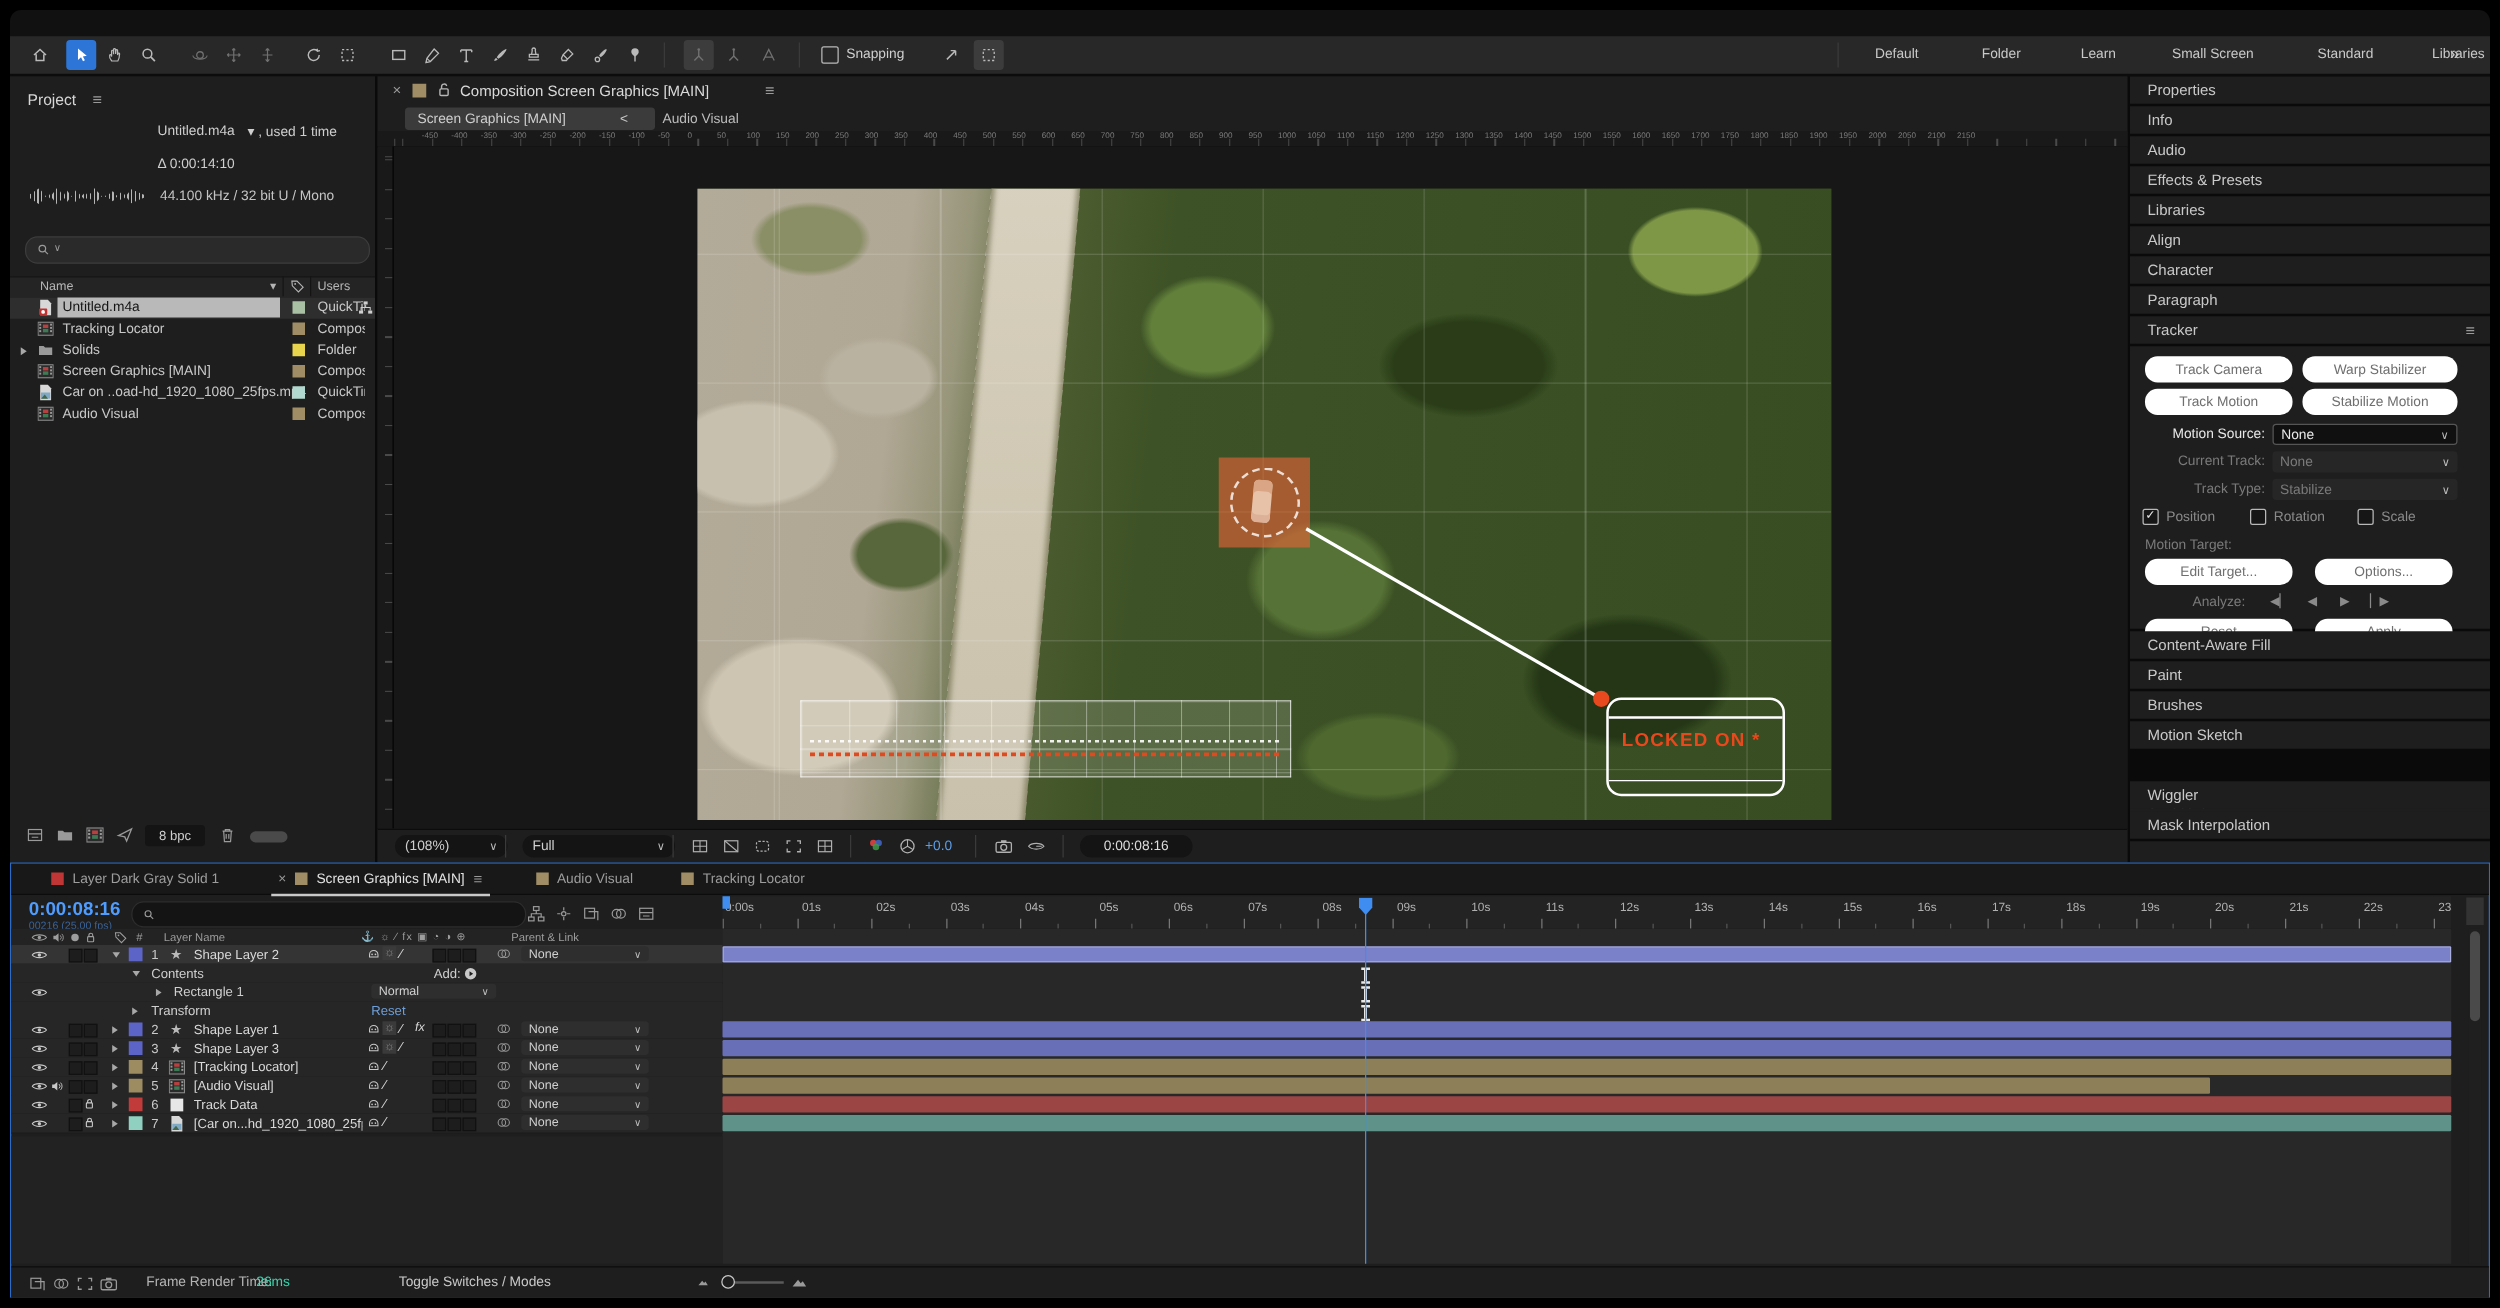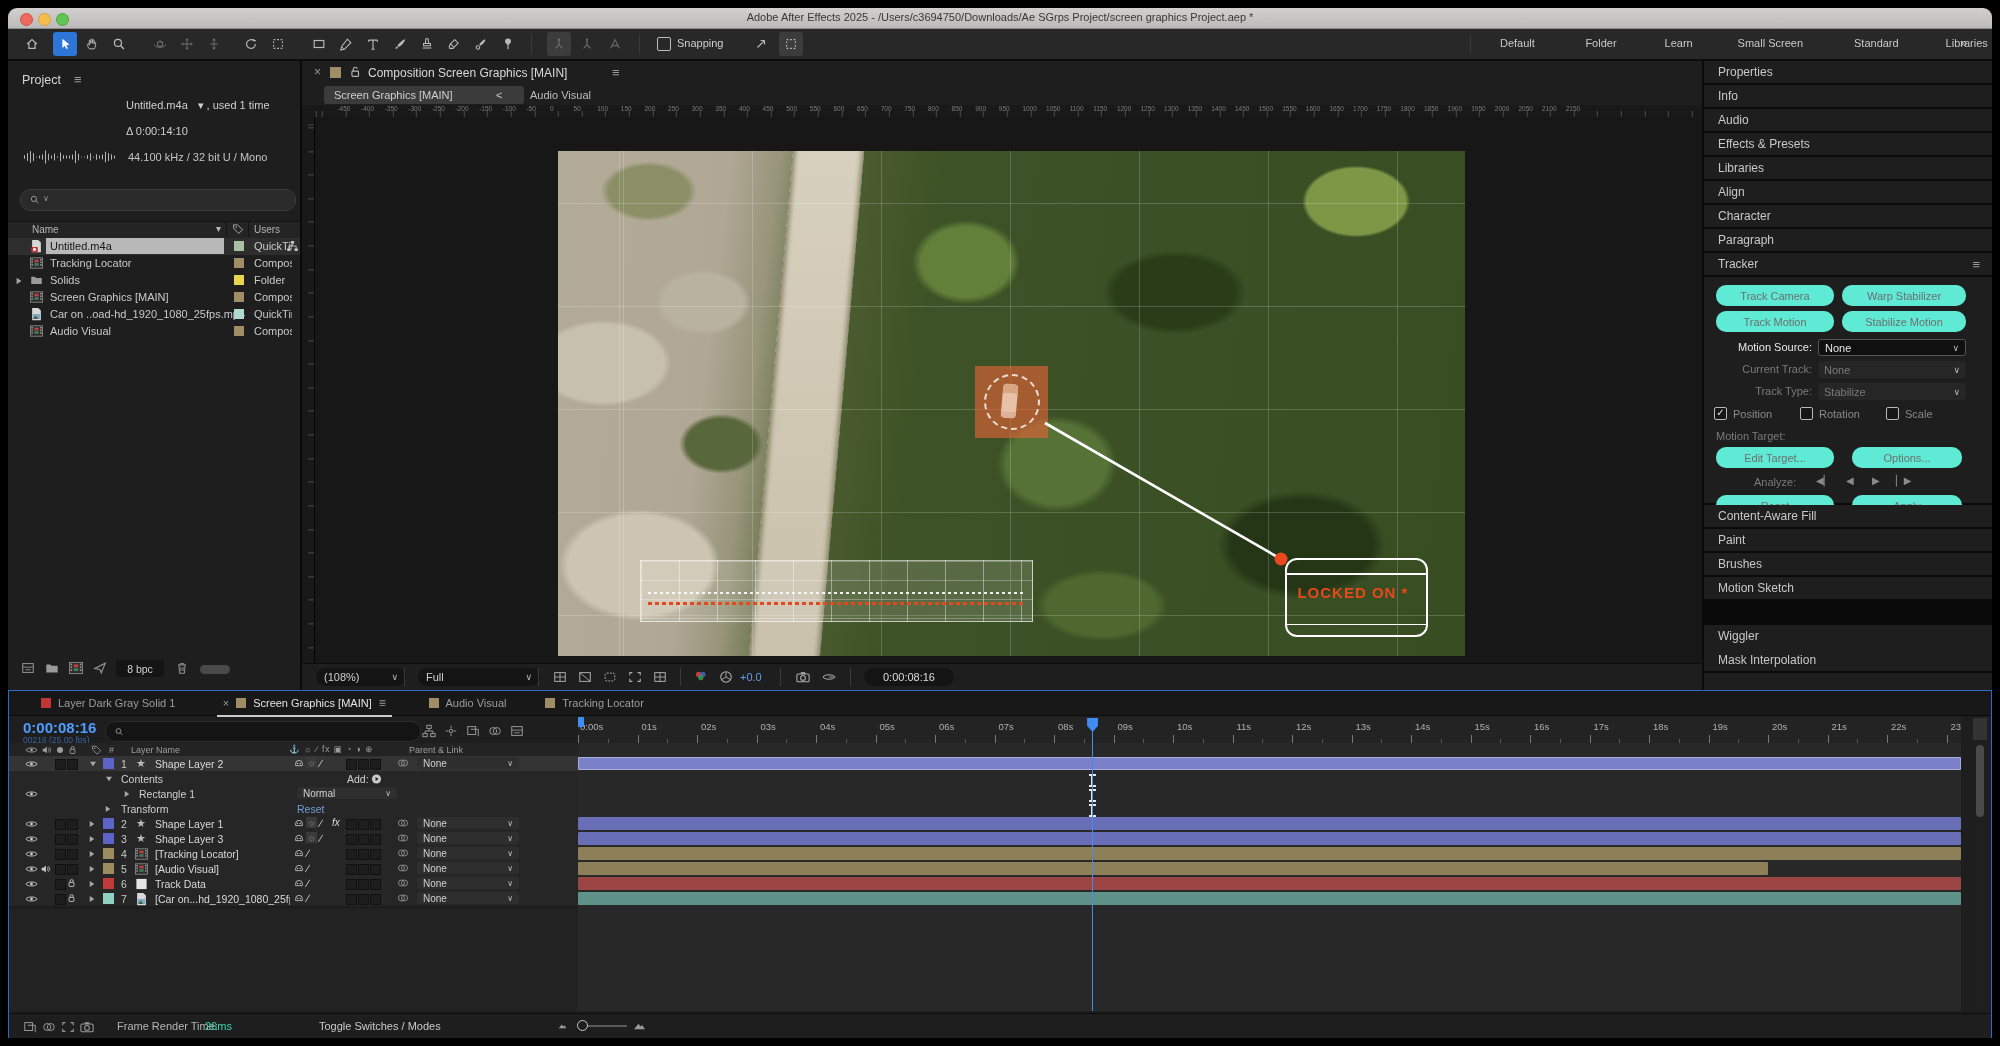--- a/index.html
+++ b/index.html
@@ -30,46 +30,40 @@
         justify-content:center;}
   .icon{display:inline-flex;align-items:center;justify-content:center;color:#b9b9b9;}
   .icon svg{width:14px;height:14px;}
   
   .prow{position:absolute;left:0;width:100%;height:17px;}
   .swatch{position:absolute;width:10px;height:10px;top:3px;}
   
   .ritem{position:absolute;left:0;width:100%;height:22px;background:#1e1e1e;
          display:flex;align-items:center;padding-left:14px;box-sizing:border-box;
          font-size:12px;color:#c9c9c9;}
-  .tbtn{position:absolute;height:21px;border-radius:10px;background:#5eead4;color:#6f6f6f;
+  .tbtn{position:absolute;height:21px;border-radius:10px;background:#ffffff;color:#6f6f6f;
         font-size:11px;display:flex;align-items:center;justify-content:center;}
   .dd{position:absolute;height:17px;border-radius:3px;font-size:11px;display:flex;
       align-items:center;padding:0 6px;box-sizing:border-box;justify-content:space-between;}
   
   #timelinePanel{position:absolute;left:0;top:682px;width:1982px;height:347px;background:#1e1e1e;
                  border:1px solid #2c6cc8;box-sizing:content-box;}
   .trow{position:absolute;left:0;height:15px;width:569px;background:#262626;border-bottom:1px solid #1b1b1b;}
   .bar{position:absolute;height:13px;border-radius:1px;}
   .sbox{position:absolute;top:3px;width:9px;height:9px;background:#1d1d1d;border:1px solid #111;}
   .twirl{width:0;height:0;border-style:solid;display:inline-block;}
   .tw-r{border-width:4px 0 4px 6px;border-color:transparent transparent transparent #a8a8a8;}
   .tw-d{border-width:6px 4px 0 4px;border-color:#a8a8a8 transparent transparent transparent;}
   .chev{color:#bdbdbd;font-size:9px;}
 </style>
 </head>
 <body>
 
 <div id="root">
   <div id="window">
-    <div id="titlebar">
-      <span class="tl" style="left:12px;background:#ec6a5e;border:1px solid #d05045;"></span>
-      <span class="tl" style="left:30px;background:#f5bd4f;border:1px solid #d6a243;"></span>
-      <span class="tl" style="left:48px;background:#61c455;border:1px solid #4aa73f;"></span>
-      <div id="titletext">Adobe After Effects 2025 - /Users/c3694750/Downloads/Ae SGrps Project/screen graphics Project.aep *</div>
-    </div>
     <div id="toolbar">
         <div class="icon tool" style="position: absolute; left: 12px;">
           <svg viewBox="0 0 16 16">
             <path d="M2.5 8 8 3l5.5 5M4.5 7.2V13h7V7.2" fill="none" stroke="currentColor" stroke-width="1.4"></path>
           </svg>
         </div>
         <div class="icon tool active" style="position: absolute; left: 45px;">
           <svg viewBox="0 0 16 16">
             <path d="M5 2v10.5L7.8 10l1.8 3.6 1.7-.8-1.8-3.5 3.5-.6z" fill="currentColor"></path>
           </svg>

